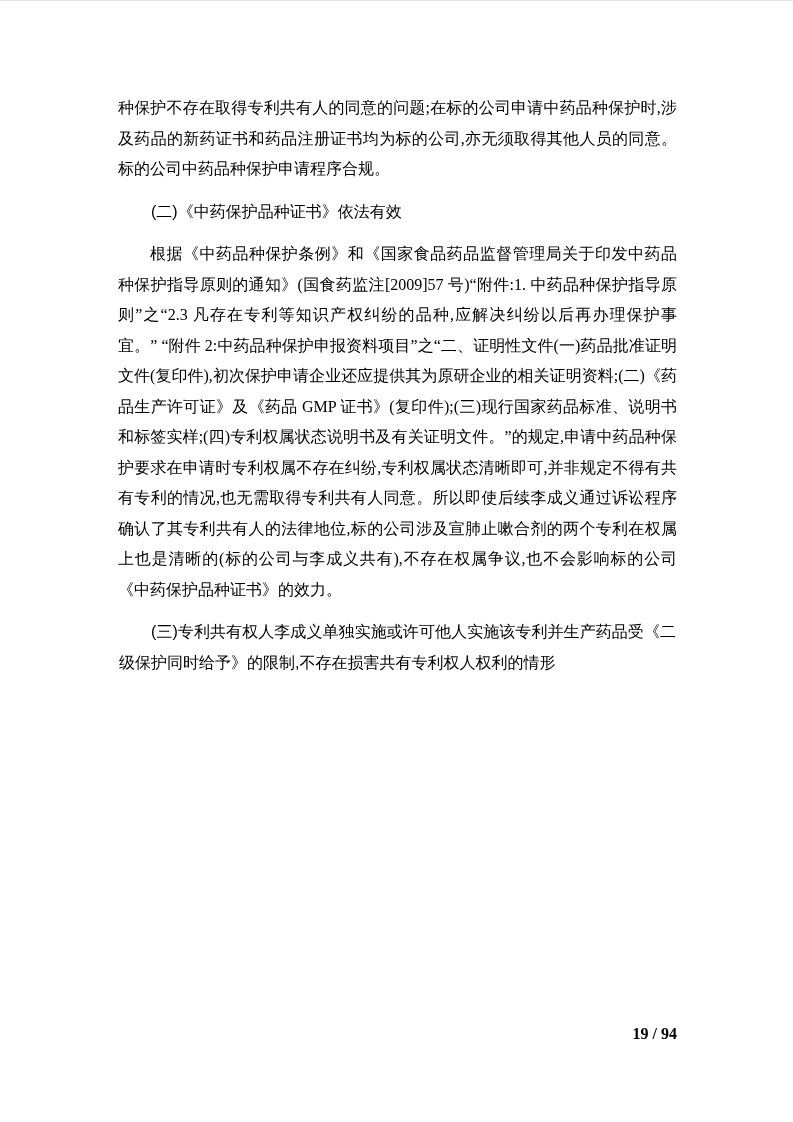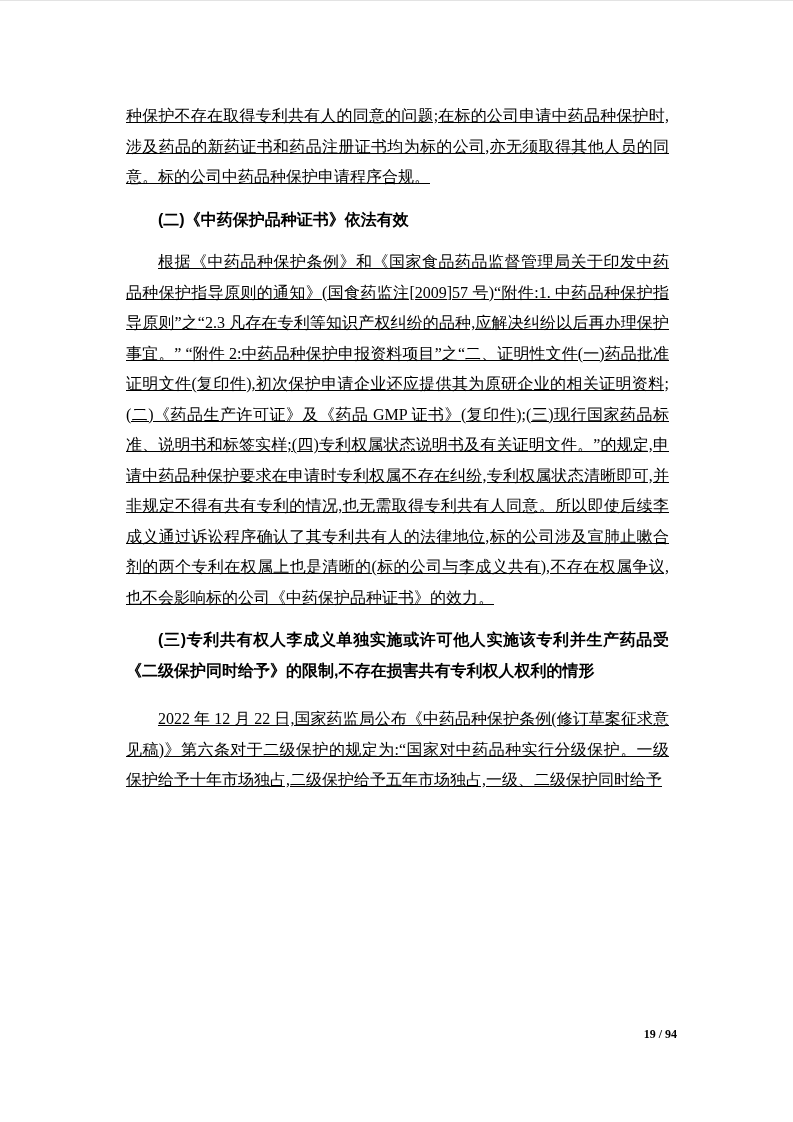--- a/index.html
+++ b/index.html
@@ -18,57 +18,55 @@
     border-top: 1px solid #e3e3e3;
     box-sizing: border-box;
   }
   .content {
     position: absolute;
     left: 118px;
     top: 92px;
     width: 559px;
   }
   .para {
-    margin: 8px;
+    margin: 0;
     font-size: 16px;
     line-height: 30.5px;
     text-align: justify;
     text-justify: inter-character;
     letter-spacing: 0;
     word-break: break-all;
-    text-decoration: underline;
   }
   .para.indent { text-indent: 32px; }
   .para.spaced-before { margin-top: 18px; }
   .heading {
-    margin: 12px 8px;
+    margin: 12px 1px;
     font-size: 16px;
     line-height: 30.5px;
-    font-weight: bold;
+    font-weight: normal;
     text-indent: 32px;
     text-align: justify;
     text-justify: inter-character;
     word-break: break-all;
     font-family: "Liberation Sans", "DejaVu Sans", sans-serif;
   }
   .page-number {
     position: absolute;
     top: 1026px;
     right: 116px;
-    font-size: 12px;
+    font-size: 16px;
     font-weight: bold;
     line-height: 14px;
     font-family: "Liberation Serif", "DejaVu Serif", serif;
   }
 </style>
 </head>
 <body>
 
 <div class="page">
   <main class="content">
     <p class="para">种保护不存在取得专利共有人的同意的问题;在标的公司申请中药品种保护时,涉及药品的新药证书和药品注册证书均为标的公司,亦无须取得其他人员的同意。标的公司中药品种保护申请程序合规。</p>
     <h2 class="heading">(二)《中药保护品种证书》依法有效</h2>
     <p class="para indent">根据《中药品种保护条例》和《国家食品药品监督管理局关于印发中药品种保护指导原则的通知》(国食药监注[2009]57 号)“附件:1. 中药品种保护指导原则”之“2.3 凡存在专利等知识产权纠纷的品种,应解决纠纷以后再办理保护事宜。” “附件 2:中药品种保护申报资料项目”之“二、证明性文件(一)药品批准证明文件(复印件),初次保护申请企业还应提供其为原研企业的相关证明资料;(二)《药品生产许可证》及《药品 GMP 证书》(复印件);(三)现行国家药品标准、说明书和标签实样;(四)专利权属状态说明书及有关证明文件。”的规定,申请中药品种保护要求在申请时专利权属不存在纠纷,专利权属状态清晰即可,并非规定不得有共有专利的情况,也无需取得专利共有人同意。所以即使后续李成义通过诉讼程序确认了其专利共有人的法律地位,标的公司涉及宣肺止嗽合剂的两个专利在权属上也是清晰的(标的公司与李成义共有),不存在权属争议,也不会影响标的公司《中药保护品种证书》的效力。</p>
     <h2 class="heading">(三)专利共有权人李成义单独实施或许可他人实施该专利并生产药品受《二级保护同时给予》的限制,不存在损害共有专利权人权利的情形</h2>
-    <p class="para indent spaced-before">2022 年 12 月 22 日,国家药监局公布《中药品种保护条例(修订草案征求意见稿)》第六条对于二级保护的规定为:“国家对中药品种实行分级保护。一级保护给予十年市场独占,二级保护给予五年市场独占,一级、二级保护同时给予</p>
   </main>
   <div class="page-number">19 / 94</div>
 </div>
 
 </body></html>

